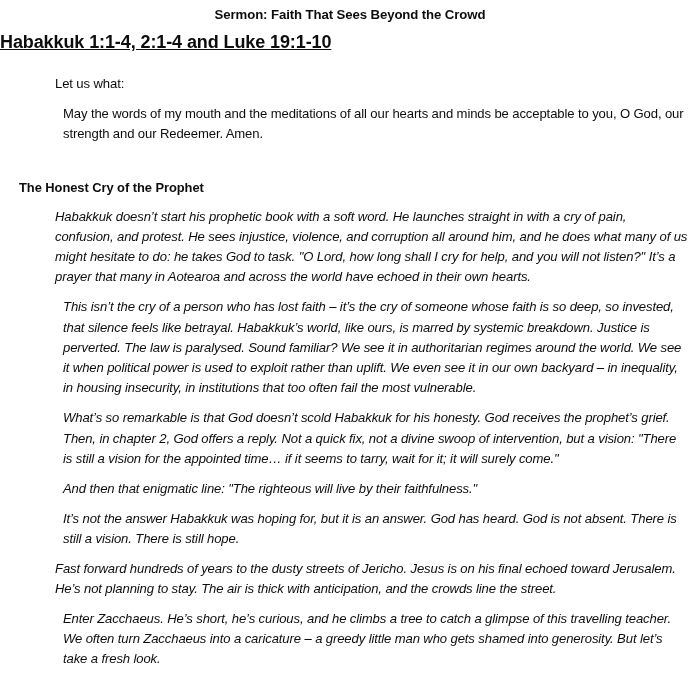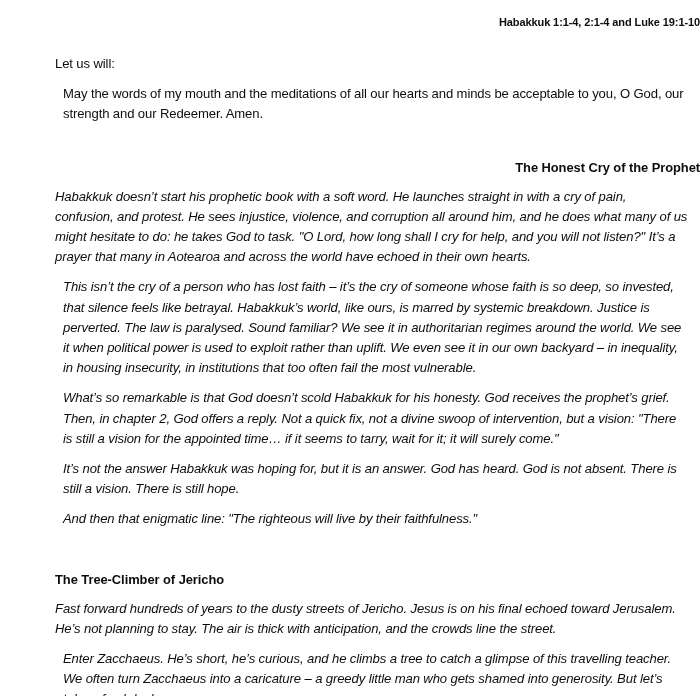--- a/index.html
+++ b/index.html
@@ -31,27 +31,28 @@
   }
   .doc-title {
     text-align: center;
     font-size: 13.2px;
     font-weight: bold;
     line-height: 20px;
     letter-spacing: -0.1px;
     margin: 0;
   }
   .doc-subtitle {
-    text-align: right;
-    font-size: 11px;
+    text-align: left;
+    font-size: 18px;
     font-weight: bold;
     line-height: 20px;
     letter-spacing: -0.1px;
     margin: 0;
     padding-top: 7px;
+    text-decoration: underline;
   }
 
   
   .para {
     font-size: 13.1px;
     line-height: 20.2px;
     margin: 0;
     padding: 0 12px 0 55px;
     letter-spacing: -0.12px;
     text-align: left;
@@ -67,61 +68,60 @@
 
   
   .section-heading {
     font-size: 12.9px;
     font-weight: bold;
     line-height: 20px;
     margin: 0;
     letter-spacing: -0.05px;
   }
   .section-heading.flush {
-    padding-left: 8px;
+    padding-left: 19px;
     padding-top: 33px;
-    text-align: right;
   }
   .section-heading.indented {
     padding-left: 55px;
     padding-top: 40px;
   }
 
   .section-body {
     padding-top: 9px;
     font-style: italic;
   }
 </style>
 </head>
 <body>
 
 <div class="page">
 
   <div class="doc-title-block">
+    <h1 class="doc-title">Sermon: Faith That Sees Beyond the Crowd</h1>
     <h2 class="doc-subtitle">Habakkuk 1:1-4, 2:1-4 and Luke 19:1-10</h2>
   </div>
 
   <div>
-    <p class="para pray-intro">Let us will:</p>
+    <p class="para pray-intro">Let us what:</p>
     <p class="para">May the words of my mouth and the meditations of all our hearts and minds be acceptable to you, O God, our strength and our Redeemer. Amen.</p>
   </div>
 
   <div>
     <h3 class="section-heading flush">The Honest Cry of the Prophet</h3>
     <div class="section-body">
       <p class="para">Habakkuk doesn’t start his prophetic book with a soft word. He launches straight in with a cry of pain, confusion, and protest. He sees injustice, violence, and corruption all around him, and he does what many of us might hesitate to do: he takes God to task. "O Lord, how long shall I cry for help, and you will not listen?" It’s a prayer that many in Aotearoa and across the world have echoed in their own hearts.</p>
       <p class="para">This isn’t the cry of a person who has lost faith – it’s the cry of someone whose faith is so deep, so invested, that silence feels like betrayal. Habakkuk’s world, like ours, is marred by systemic breakdown. Justice is perverted. The law is paralysed. Sound familiar? We see it in authoritarian regimes around the world. We see it when political power is used to exploit rather than uplift. We even see it in our own backyard – in inequality, in housing insecurity, in institutions that too often fail the most vulnerable.</p>
       <p class="para">What’s so remarkable is that God doesn’t scold Habakkuk for his honesty. God receives the prophet’s grief. Then, in chapter 2, God offers a reply. Not a quick fix, not a divine swoop of intervention, but a vision: "There is still a vision for the appointed time… if it seems to tarry, wait for it; it will surely come."</p>
+      <p class="para">And then that enigmatic line: "The righteous will live by their faithfulness."</p>
       <p class="para">It’s not the answer Habakkuk was hoping for, but it is an answer. God has heard. God is not absent. There is still a vision. There is still hope.</p>
-      <p class="para">And then that enigmatic line: "The righteous will live by their faithfulness."</p>
     </div>
   </div>
 
   <div>
-    <h3 class="section-heading indented">The Tree-Climber of Jericho</h3>
     <div class="section-body">
       <p class="para">Fast forward hundreds of years to the dusty streets of Jericho. Jesus is on his final echoed toward Jerusalem. He’s not planning to stay. The air is thick with anticipation, and the crowds line the street.</p>
       <p class="para">Enter Zacchaeus. He’s short, he’s curious, and he climbs a tree to catch a glimpse of this travelling teacher. We often turn Zacchaeus into a caricature – a greedy little man who gets shamed into generosity. But let’s take a fresh look.</p>
 
     </div>
   </div>
 
 </div>
 
 </body></html>

